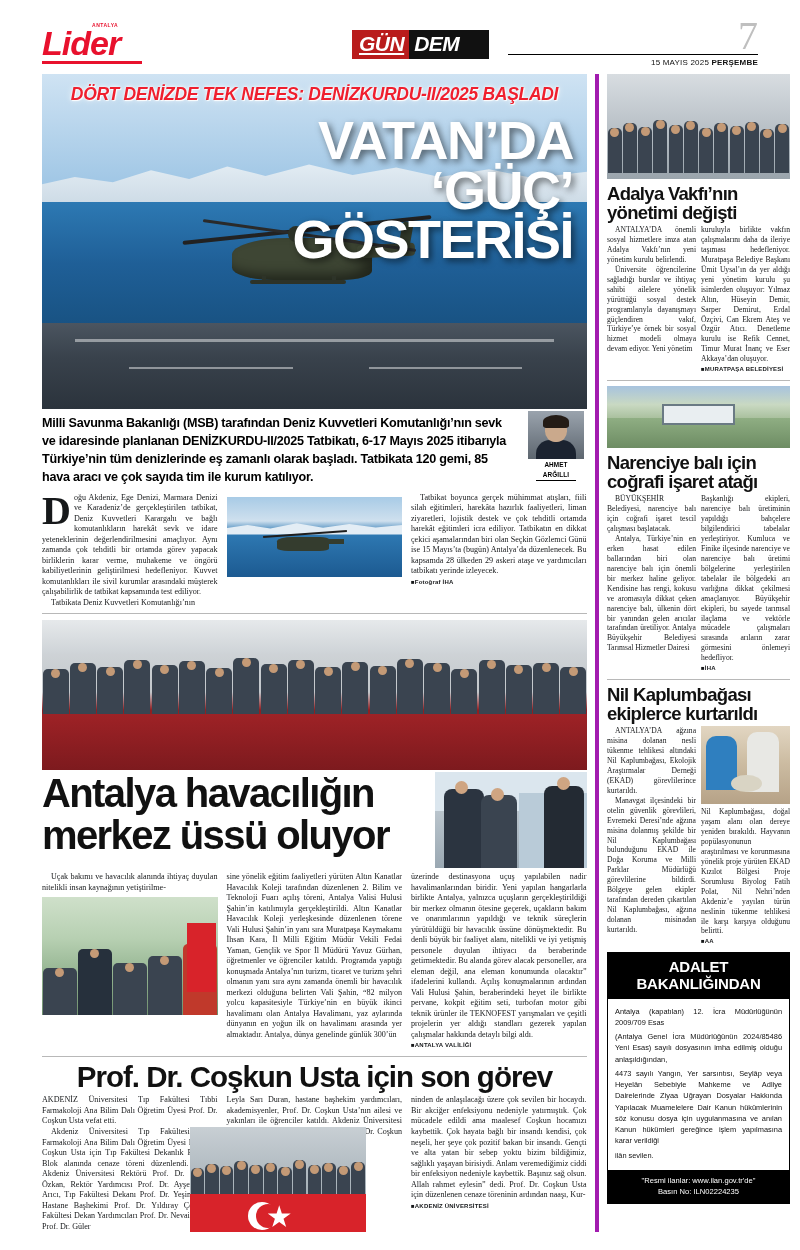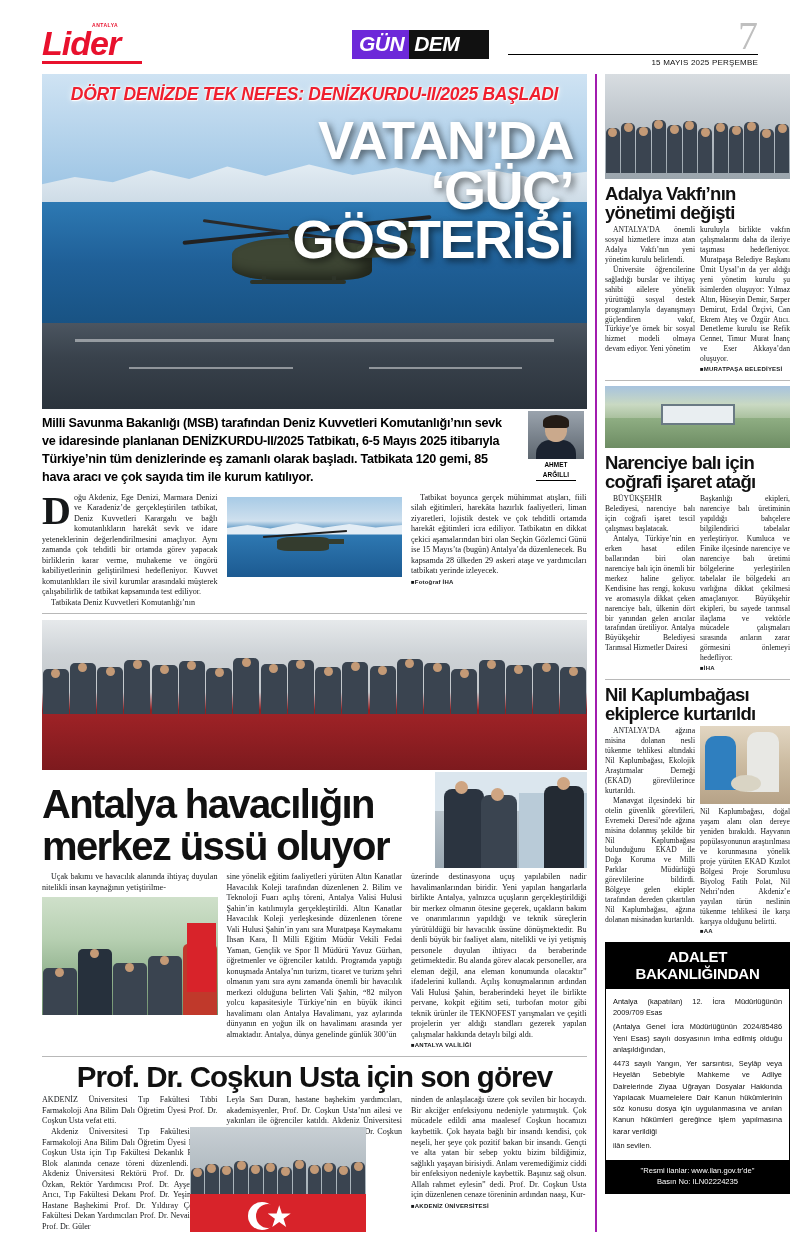--- a/index.html
+++ b/index.html
@@ -29,40 +29,40 @@
   }
   .logo-rule { width: 100px; height: 3px; background: #e8112d; margin-top: 1px; }
 
   .gundem-badge {
     position: absolute; left: 340px; top: 18px;
     display: flex; align-items: center;
     font-family: "Liberation Sans", sans-serif;
     font-weight: bold; font-style: italic; font-size: 21px;
     letter-spacing: -0.5px;
   }
-  .gundem-red { background: #6d28d9; color: #fff; padding: 2px 5px 3px 7px; }
+  .gundem-red { background: #b91c1c; color: #fff; padding: 2px 5px 3px 7px; text-decoration: underline; }
   .gundem-black { background: #111; color: #fff; padding: 2px 30px 3px 5px; }
 
   .page-num {
     position: absolute; right: 30px; top: 4px;
     font-family: "Liberation Serif", serif;
     font-size: 40px; color: #bfbfbf; font-weight: normal; line-height: 1;
   }
   .date-rule { position: absolute; right: 30px; top: 42px; width: 250px; height: 1px; background: #000; }
   .date-line {
     position: absolute; right: 30px; top: 46px;
     font-family: "Liberation Sans", sans-serif;
     font-size: 8px; letter-spacing: 0.2px; color: #111;
   }
-  .date-line b { font-weight: normal; }
+  .date-line b { font-weight: bold; }
 
   
   .body-grid { display: flex; gap: 8px; padding: 0 30px; }
   .col-main { width: 545px; }
-  .col-side { width: 195px; border-left: 2px solid #a21caf; padding-left: 8px; }
+  .col-side { width: 195px; border-left: 4px solid #a21caf; padding-left: 8px; }
 
   
   .lead-photo {
     position: relative; width: 545px; height: 335px; overflow: hidden;
     background: linear-gradient(180deg,#9fc6e6 0%, #bcd8ef 22%, #7fb3dc 34%, #2b6fa8 52%, #1d5a92 72%, #164b7d 100%);
   }
   .sky-haze { position: absolute; left:0; top:0; width:100%; height: 120px;
     background: linear-gradient(180deg,#cfe3f3,#9cc4e4); }
   .mountains { position: absolute; left: 0; top: 78px; width: 100%; height: 52px;
     background: linear-gradient(180deg,#e9f1f7,#cddbe6); clip-path: polygon(0% 100%, 0% 62%, 6% 48%, 13% 58%, 20% 35%, 27% 52%, 34% 28%, 41% 46%, 49% 24%, 57% 44%, 65% 30%, 73% 48%, 82% 33%, 90% 50%, 100% 38%, 100% 100%); }
@@ -298,21 +298,21 @@
           </div>
           <div class="kicker-bar">DÖRT DENİZDE TEK NEFES: DENİZKURDU-II/2025 BAŞLADI</div>
           <div class="hero-title">
             <div>VATAN’DA</div>
             <div>‘GÜÇ’</div>
             <div>GÖSTERİSİ</div>
           </div>
         </div>
 
         <div style="position:relative;">
-          <div class="lead-summary">Milli Savunma Bakanlığı (MSB) tarafından Deniz Kuvvetleri Komutanlığı’nın sevk ve idaresinde planlanan DENİZKURDU-II/2025 Tatbikatı, 6-5 Mayıs 2025 itibarıyla Türkiye’nin tüm denizlerinde eş zamanlı olarak başladı. Tatbikata 120 gemi, 85 hava aracı ve çok sayıda tim ile kurum katılıyor.</div>
+          <div class="lead-summary">Milli Savunma Bakanlığı (MSB) tarafından Deniz Kuvvetleri Komutanlığı’nın sevk ve idaresinde planlanan DENİZKURDU-II/2025 Tatbikatı, 6-17 Mayıs 2025 itibarıyla Türkiye’nin tüm denizlerinde eş zamanlı olarak başladı. Tatbikata 120 gemi, 85 hava aracı ve çok sayıda tim ile kurum katılıyor.</div>
           <div class="byline-box" style="position:absolute;right:0;top:2px;">
             <div class="byline-photo">
               <div class="bp-body"></div>
                 <div class="bp-head"></div>
                 <div class="bp-hair"></div>
             </div>
             <div class="byline-name">AHMET</div>
             <div class="byline-name">ARĞILLI</div>
             <div class="byline-rule"></div>
           </div>
@@ -404,21 +404,21 @@
                 <div class="p-head"></div>
               </div>
             <div class="person" style="height:61%">
                 <div class="p-head"></div>
               </div>
           </div>
           <div class="red-carpet"></div>
         </div>
 
         <div class="h2-wrap">
-          <div style="flex:1;margin-top:11px;">
+          <div style="flex:1;">
             <div class="headline2">Antalya havacılığın</div>
             <div class="headline2">merkez üssü oluyor</div>
           </div>
           <div class="h2-photo">
             <div class="h2p-sky"></div>
             <div class="h2p-stand"></div>
             <div class="h2p-man1"></div>
               <div class="h2p-head" style="left:13%;top:9%;"></div>
             <div class="h2p-man2"></div>
               <div class="h2p-head" style="left:37%;top:16%;"></div>

